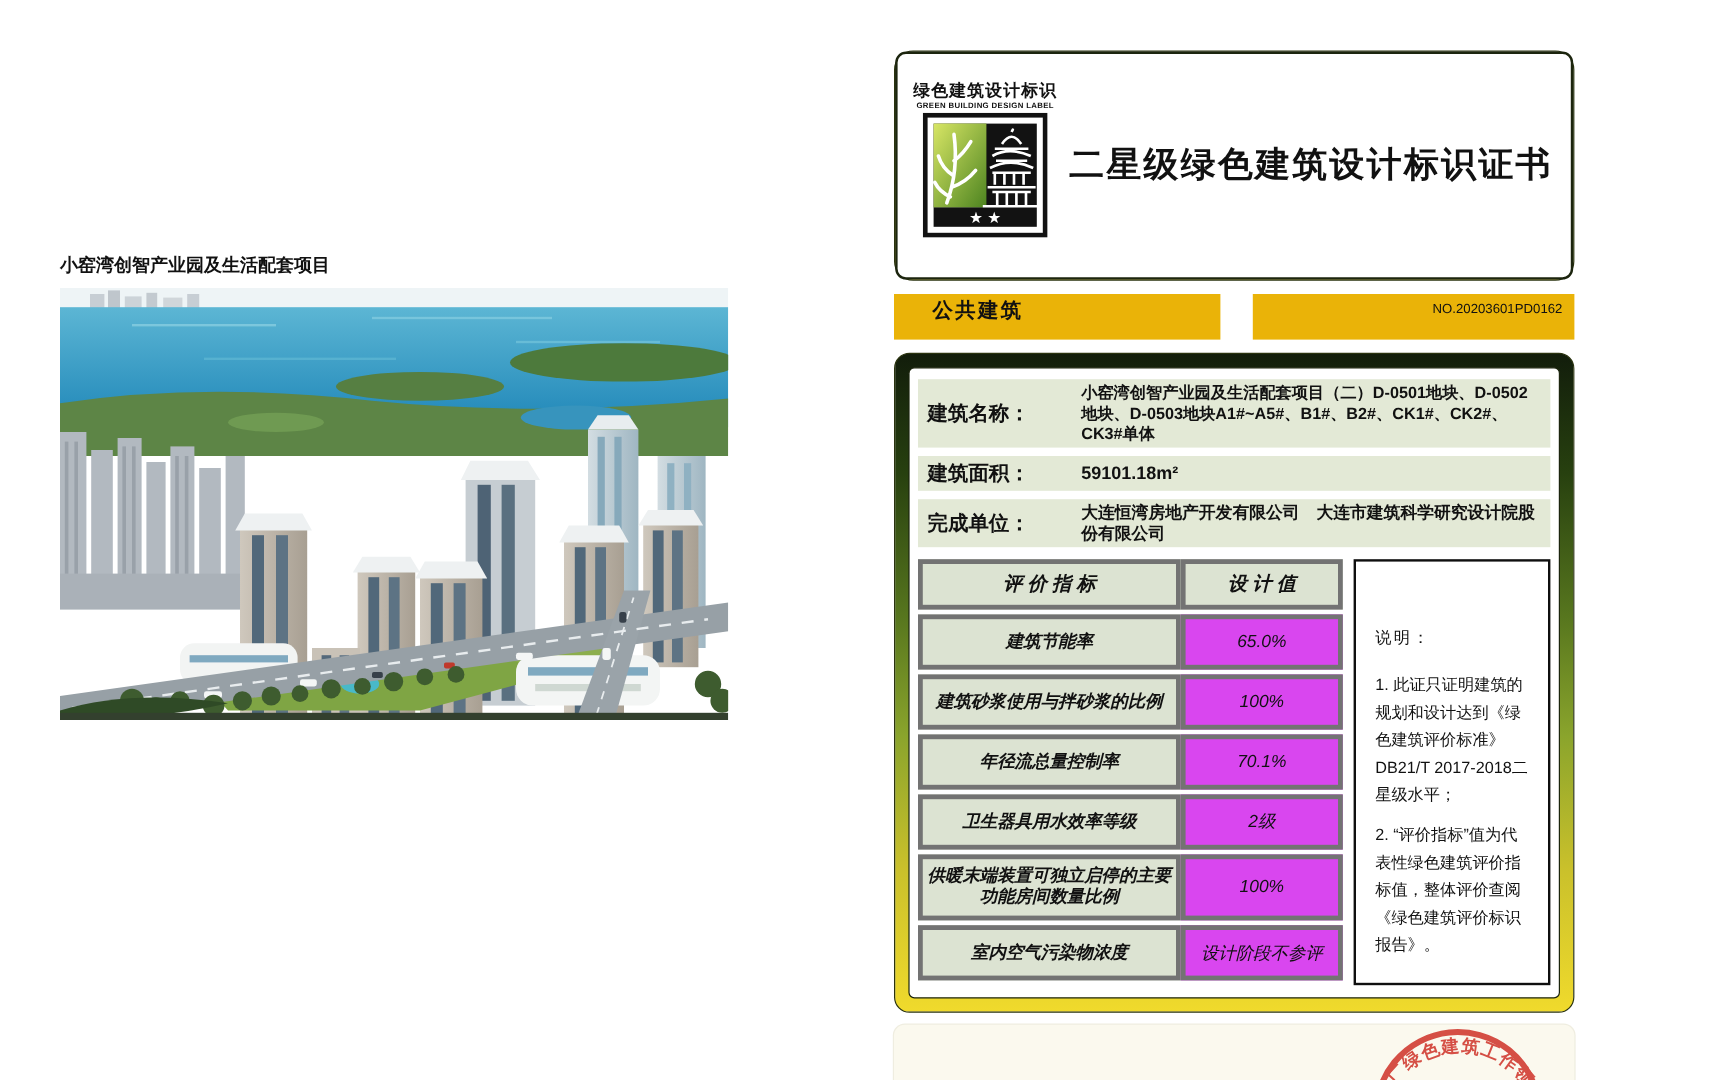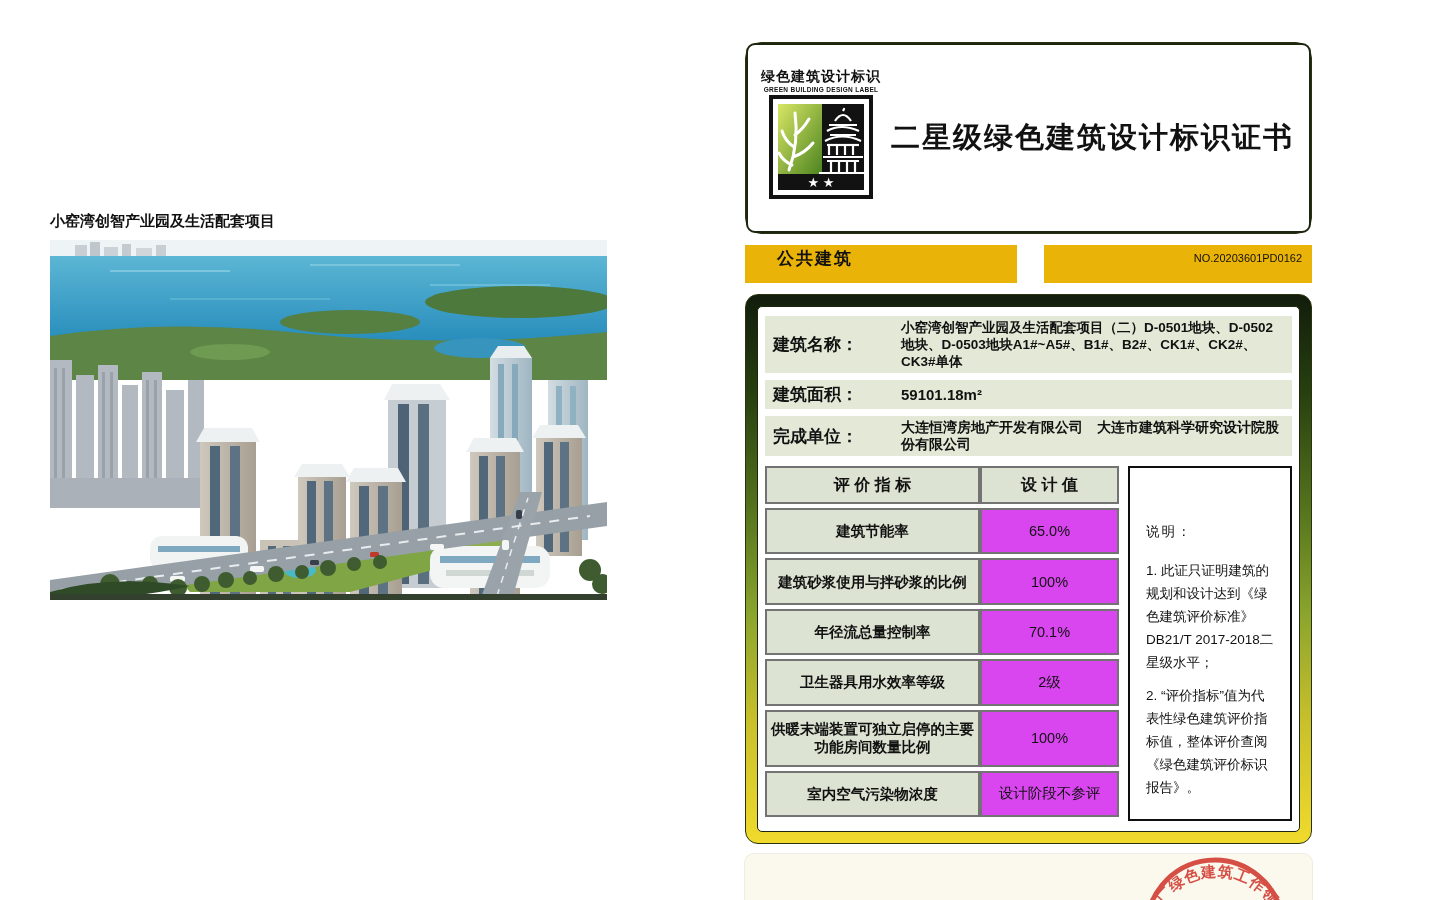--- a/index.html
+++ b/index.html
@@ -37,21 +37,21 @@
   .main-inner{background:#fff;border:1px solid #1c250e;border-radius:5px;padding:9px 7px 10px 7px;}
 
   .info-row{background:#e3e9d6;margin-bottom:7px;padding:3px 8px;display:flex;align-items:center;}
   .info-label{font-size:17px;font-weight:bold;white-space:nowrap;flex:none;}
   .info-value{font-size:13.5px;line-height:17px;font-weight:600;padding-left:2px;margin-left:41px;}
   .info-value.mid{font-size:15px;font-weight:600;}
   .info-value.big{font-size:14px;font-weight:bold;}
 
   .table-area{display:flex;gap:9px;margin-top:10px;align-items:stretch;}
   table.metrics{border-collapse:separate;border-spacing:0 4px;width:354px;flex:none;margin-top:-4px;}
-  table.metrics th,table.metrics td{border:2px solid #737373;text-align:center;padding:4px 3px;}
+  table.metrics th,table.metrics td{border:4px solid #737373;text-align:center;padding:4px 3px;font-style:italic;}
   table.metrics th{background:#dce3d2;font-size:16px;font-weight:bold;height:26px;}
   td.ind{background:#dce3d2;width:205px;font-size:14.5px;font-weight:600;height:27px;line-height:18px;}
   td.val{background:#d946ef;font-size:14.5px;font-weight:500;}
   .notes{flex:1;border:2px solid #0f0f0f;padding:52px 14px 10px 16px;font-size:13.5px;
          line-height:23px;font-weight:500;box-sizing:border-box;}
   .notes p{margin:0 0 10px 0;}
   .notes .n-title{margin-bottom:16px;letter-spacing:2px;}
 
   .bottom-strip{margin-top:10px;background:#fbf9ee;border-radius:9px;height:130px;position:relative;
                 box-shadow:0 0 0 1px #efede0;}

